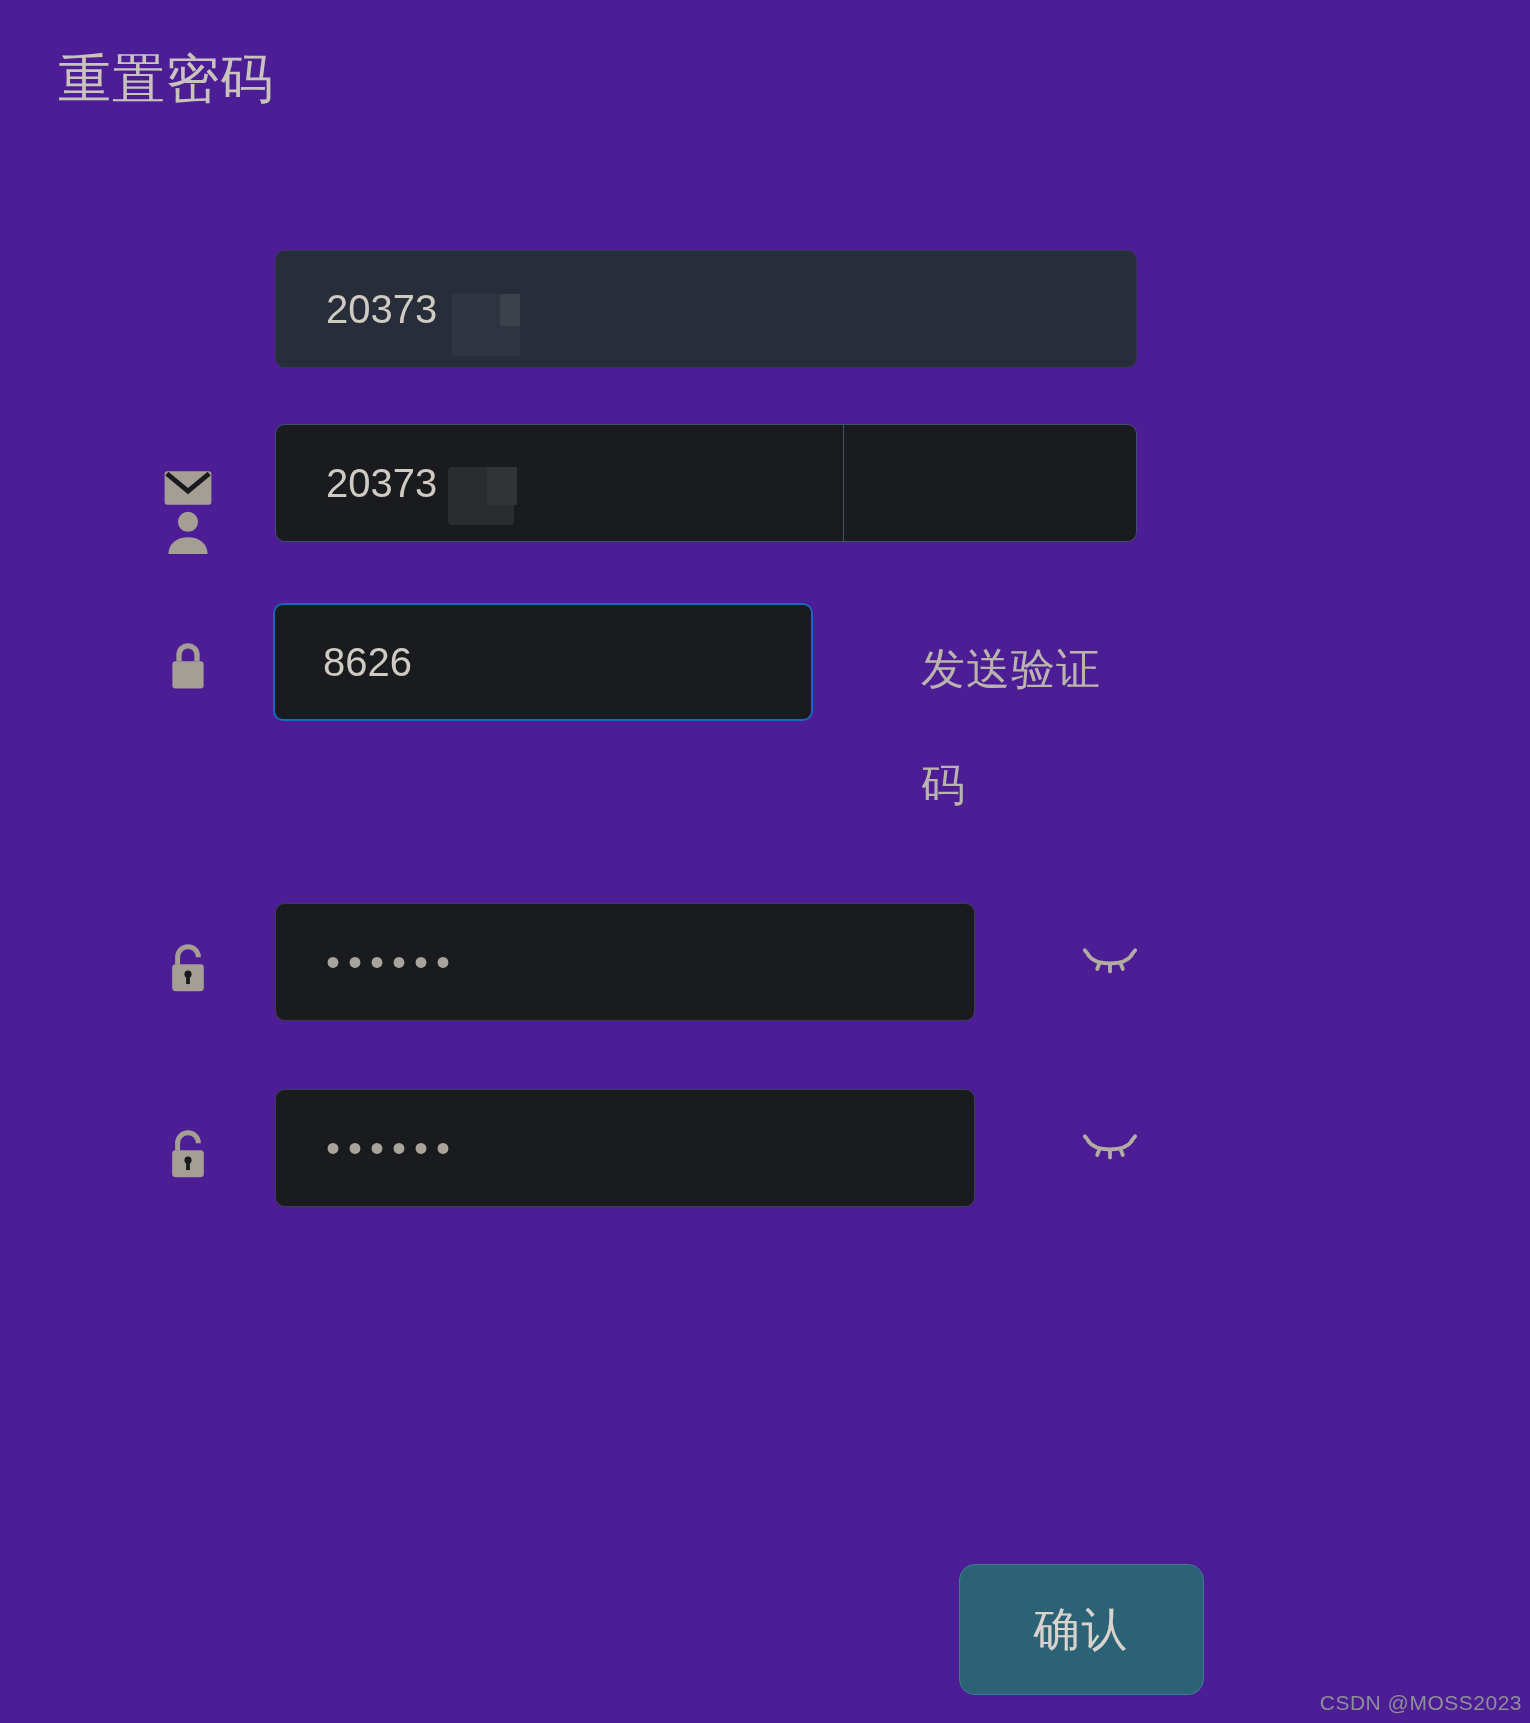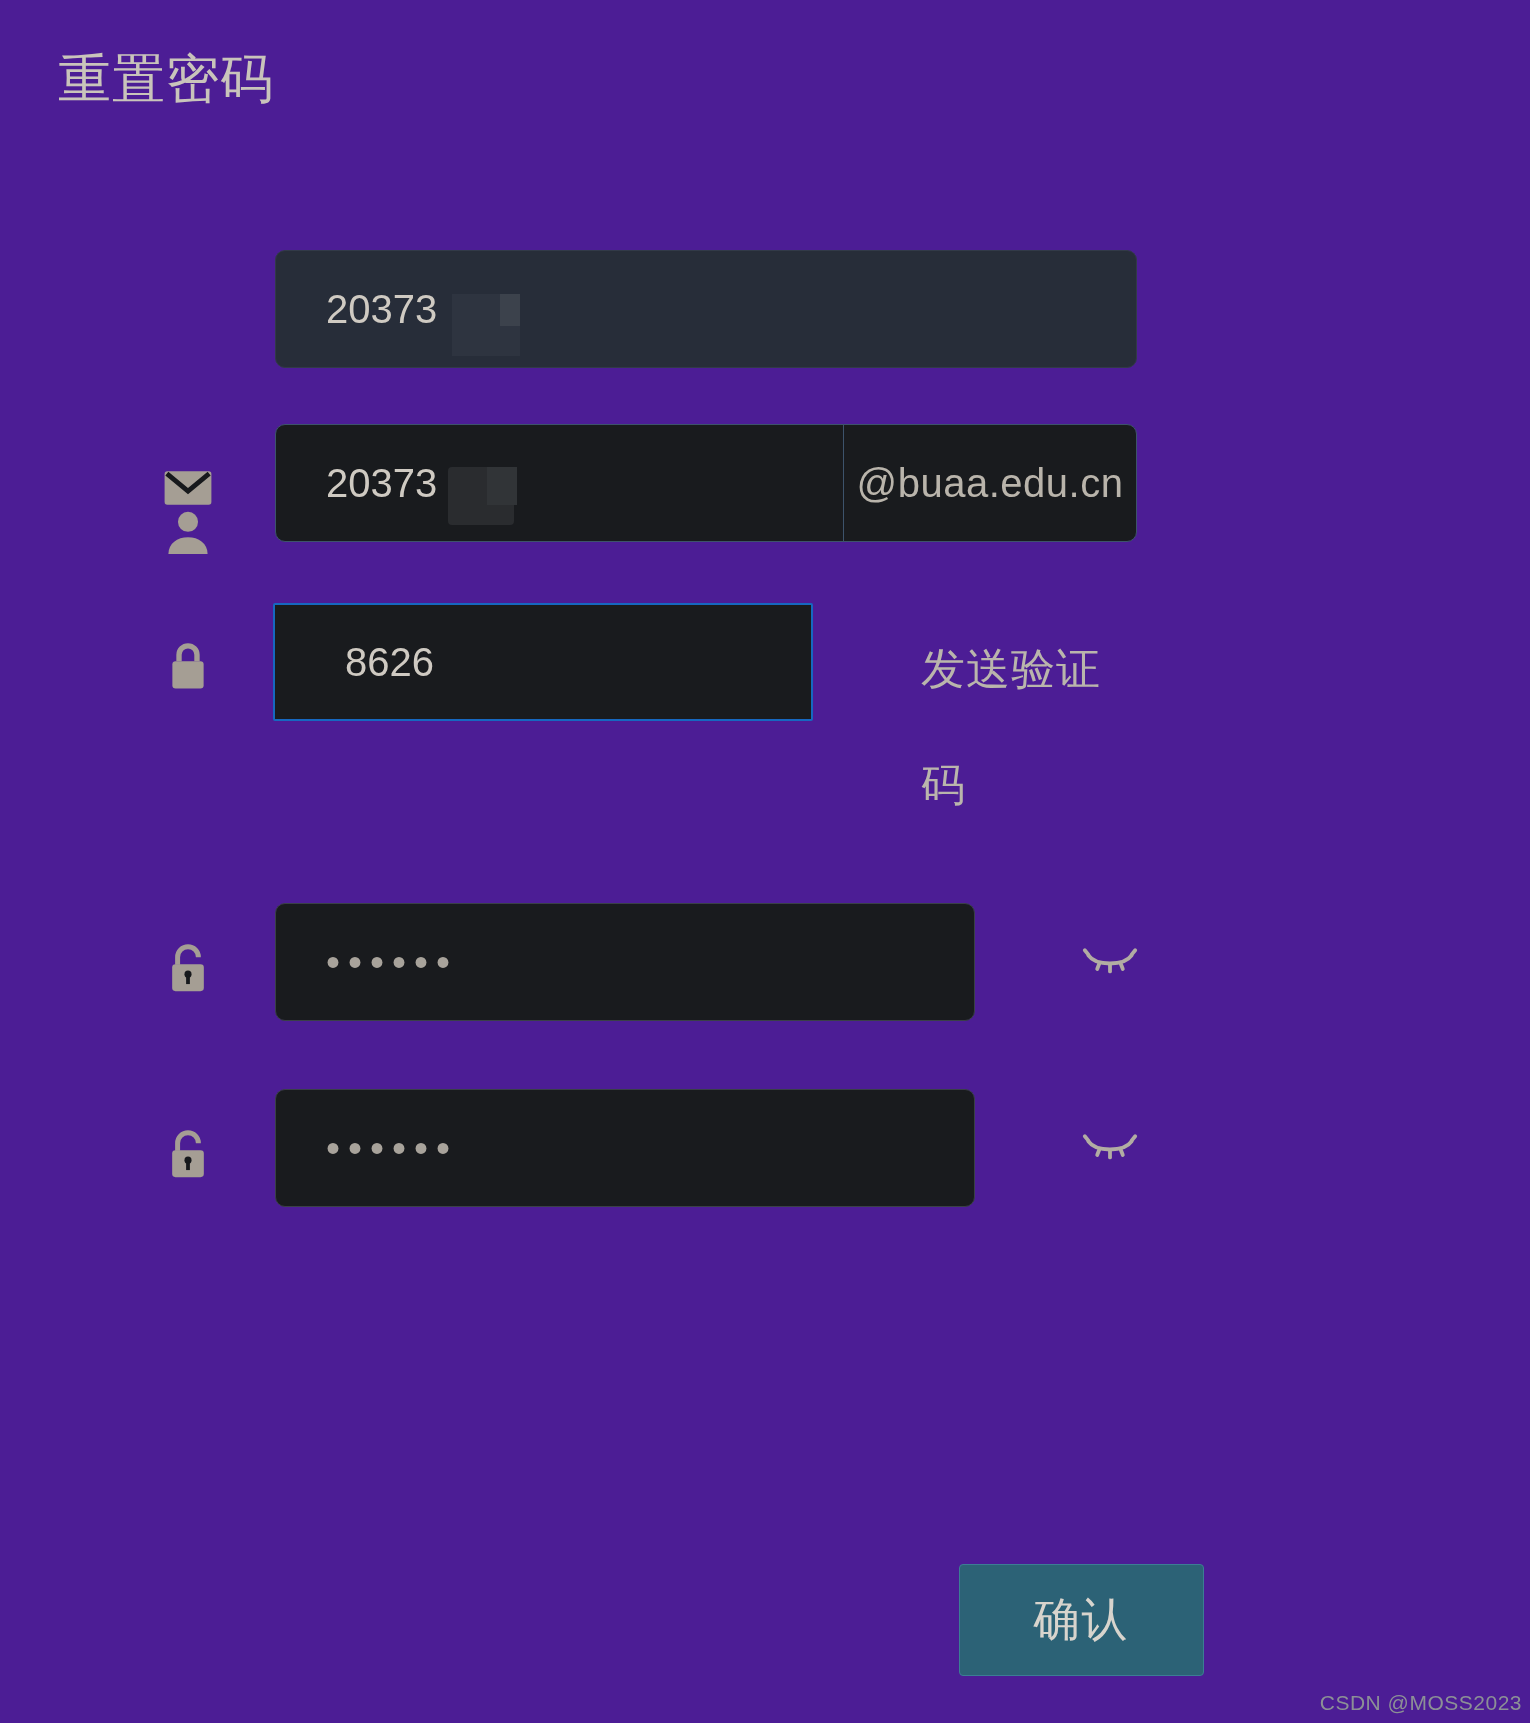--- a/index.html
+++ b/index.html
@@ -123,25 +123,25 @@
   .row-code .row-icon { left: 155px; top: 30px; }
   .code-input {
     position: absolute;
     left: 273px;
     top: 0px;
     width: 540px;
     height: 118px;
     box-sizing: border-box;
     background: #191b1e;
     border: 2px solid #1668c0;
-    border-radius: 2px;
+    border-radius: 10px;
     color: #cfcac2;
     font-size: 40px;
     font-family: "Liberation Sans", "DejaVu Sans", sans-serif;
-    padding-left: 70px;
+    padding-left: 48px;
     outline: none;
     caret-color: #cfcac2;
   }
   .send-code-link {
     position: absolute;
     left: 921px;
     top: 8px;
     width: 186px;
     font-size: 44px;
     line-height: 116px;
@@ -186,23 +186,23 @@
   
   .footer {
     position: absolute;
     left: 0;
     top: 1564px;
     width: 1530px;
     height: 120px;
   }
   .btn {
     position: absolute;
-    height: 112px;
-    box-sizing: border-box;
-    border-radius: 4px;
+    height: 131px;
+    box-sizing: border-box;
+    border-radius: 16px;
     font-size: 46px;
     font-family: "Liberation Sans", "DejaVu Sans", sans-serif;
     display: flex;
     align-items: center;
     justify-content: center;
     cursor: pointer;
     letter-spacing: 2px;
   }
   .btn-confirm {
     left: 959px;
@@ -279,21 +279,20 @@
 
     <div class="row row-email">
       <span class="row-icon">
         <svg class="icon-svg" width="54" height="54" viewBox="0 0 24 24">
           <rect x="1.6" y="4.6" width="20.8" height="14.8" rx="1.2" fill="#a59e94"></rect>
           <path d="M2.6 5.6 L12 13.4 L21.4 5.6" fill="none" stroke="#17191c" stroke-width="2.1"></path>
         </svg>
       </span>
       <div class="email-group">
         <input class="email-input" type="text" value="20373" style="">
-        <span class="email-suffix">@buaa.edu.cn</span>
       </div>
       <span class="redact-mail-a" style="left:448px; top:52px; width:66px; height:58px;"></span>
       <span class="redact-mail-b" style="left:487px; top:52px; width:30px; height:38px;"></span>
     </div>
 
     <div class="row row-code">
       <span class="row-icon">
         <svg class="icon-svg" width="52" height="56" viewBox="0 0 22 24" fill="#a59e94">
           <path d="M6 10V7.2a5 5 0 0 1 10 0V10h-2.3V7.2a2.7 2.7 0 0 0-5.4 0V10z"></path>
           <rect x="4.3" y="10" width="13.4" height="11.6" rx="1.4"></rect>

